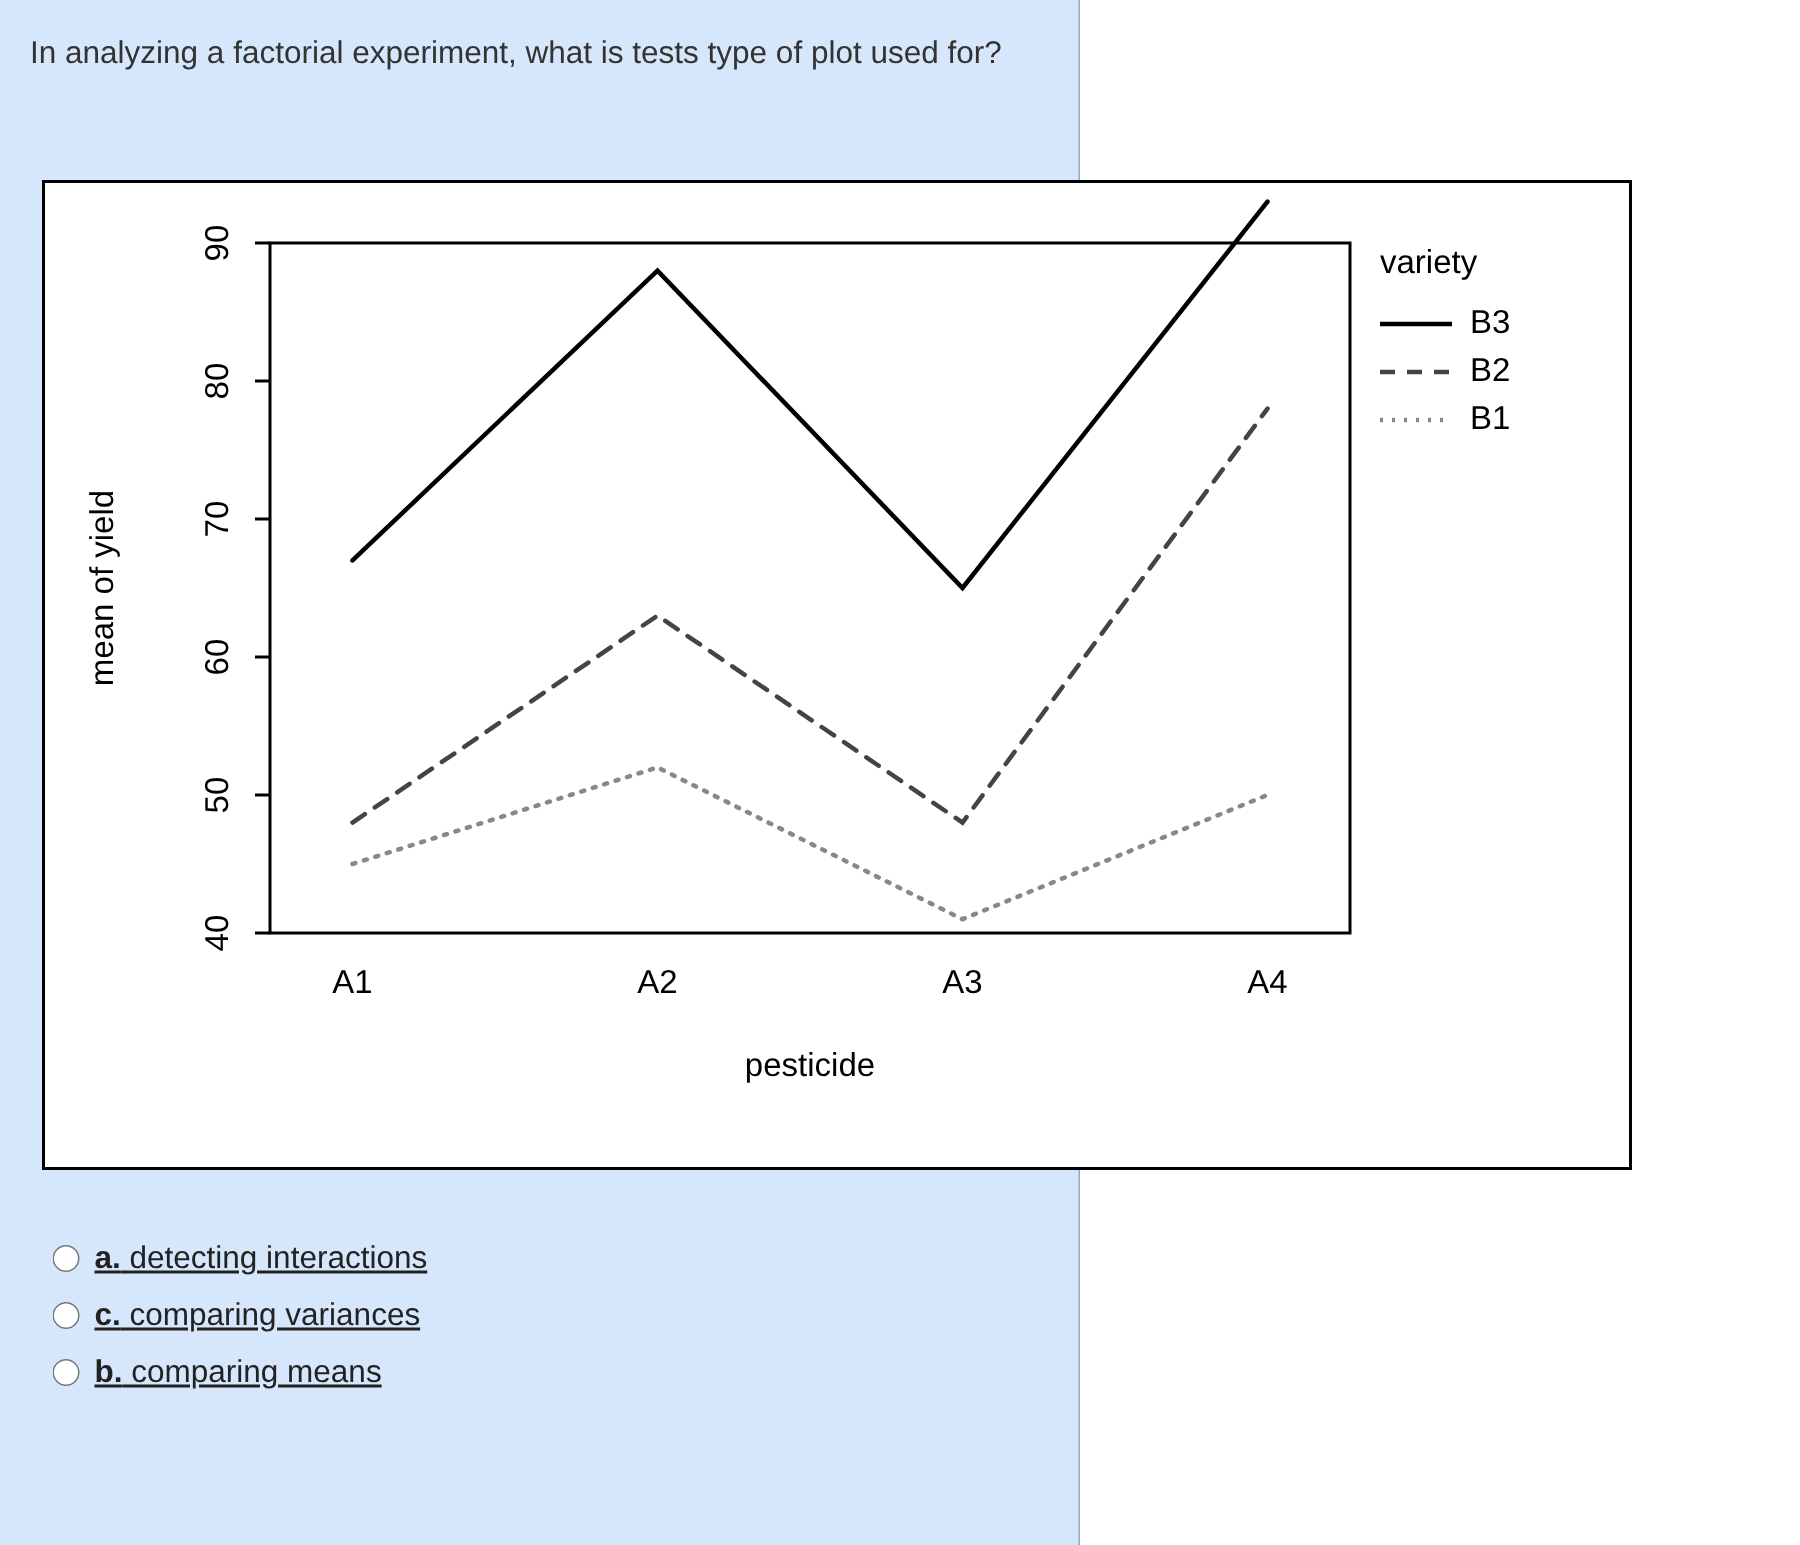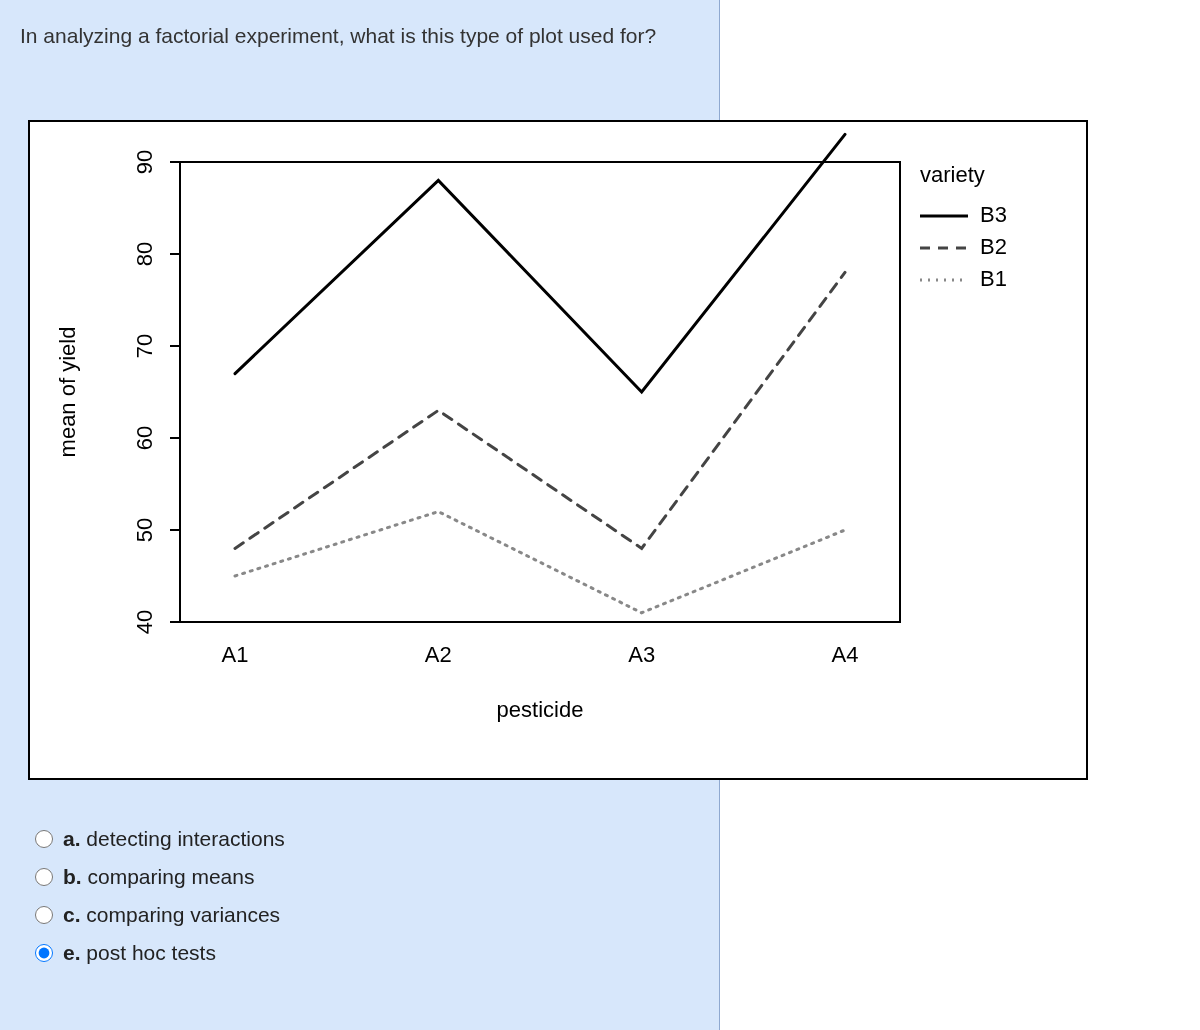--- a/index.html
+++ b/index.html
@@ -53,41 +53,42 @@
     left: 35px;
     top: 820px;
     font-size: 21px;
     color: #222;
   }
   .answer-row {
     display: flex;
     align-items: center;
     height: 38px;
     gap: 10px;
+    text-decoration: underline;
   }
   .answer-row input[type="radio"] {
     width: 18px;
     height: 18px;
     margin: 0;
   }
   .answer-label b {
     font-weight: bold;
   }
   .tick-label, .axis-label, .legend-label, .legend-title {
     font-family: Arial, Helvetica, sans-serif;
     fill: #000;
   }
 </style>
 </head>
 <body>
 
 <div class="page">
 
   <div class="question-box">
-    <div class="question-text">In analyzing a factorial experiment, what is this type of plot used for?</div>
+    <div class="question-text">In analyzing a factorial experiment, what is tests type of plot used for?</div>
   </div>
 
   <div class="chart-frame">
     <svg class="chart-svg" id="chart-svg" viewBox="0 0 1056 656">
         <rect x="150" y="40" width="720" height="460" fill="none" stroke="#000" stroke-width="2"></rect>
         <line x1="140" y1="500" x2="150" y2="500" stroke="#000" stroke-width="2"></line>
         <text x="122" y="500" text-anchor="middle" font-size="22" transform="rotate(-90 122 500)" class="tick-label">40</text>
         <line x1="140" y1="408" x2="150" y2="408" stroke="#000" stroke-width="2"></line>
         <text x="122" y="408" text-anchor="middle" font-size="22" transform="rotate(-90 122 408)" class="tick-label">50</text>
         <line x1="140" y1="316" x2="150" y2="316" stroke="#000" stroke-width="2"></line>
@@ -117,25 +118,21 @@
       </svg>
   </div>
 
   <div class="answers">
       <div class="answer-row">
         <input type="radio" name="answer" style="">
         <span class="answer-label"><b>a.</b> detecting interactions</span>
       </div>
       <div class="answer-row">
         <input type="radio" name="answer" style="">
-        <span class="answer-label"><b>b.</b> comparing means</span>
+        <span class="answer-label"><b>c.</b> comparing variances</span>
       </div>
       <div class="answer-row">
         <input type="radio" name="answer" style="">
-        <span class="answer-label"><b>c.</b> comparing variances</span>
-      </div>
-      <div class="answer-row">
-        <input type="radio" name="answer" checked="" style="">
-        <span class="answer-label"><b>e.</b> post hoc tests</span>
+        <span class="answer-label"><b>b.</b> comparing means</span>
       </div>
     </div>
 
 </div>
 
 </body></html>

